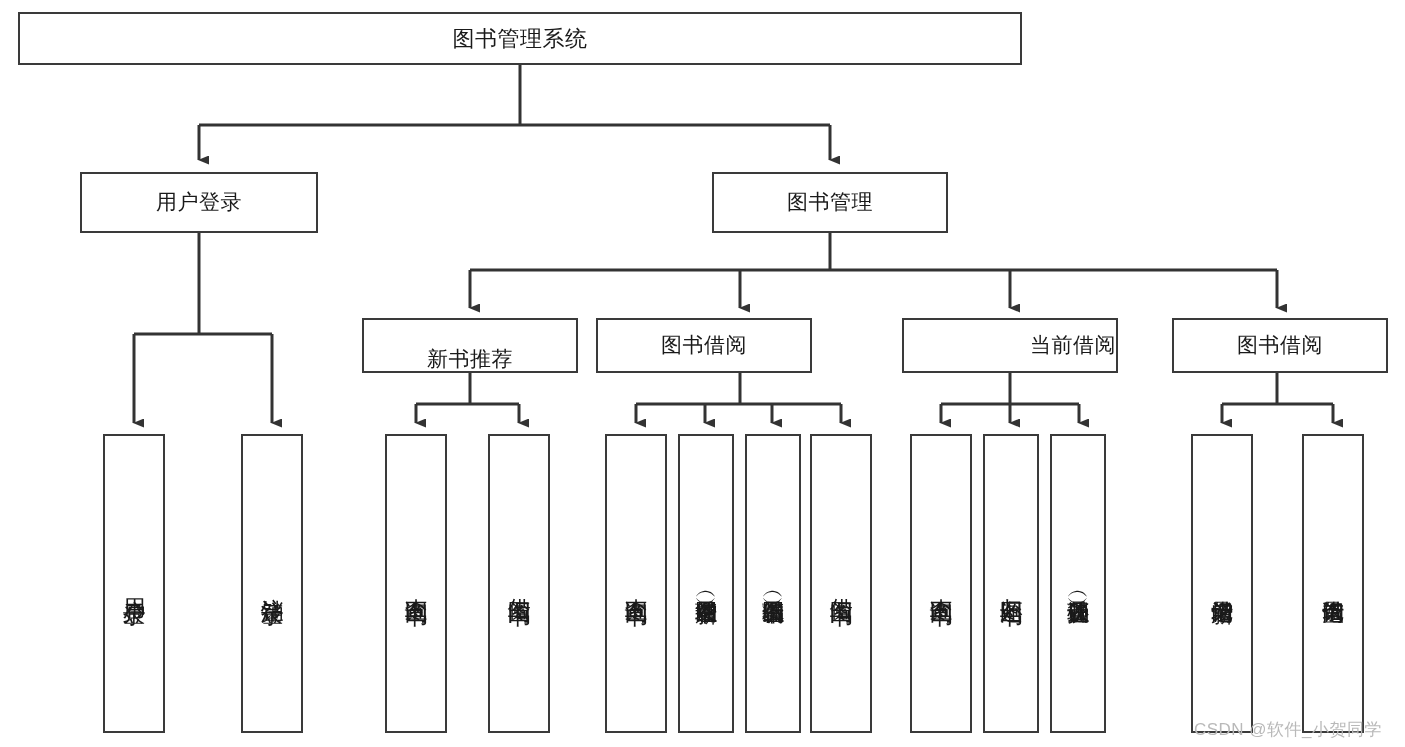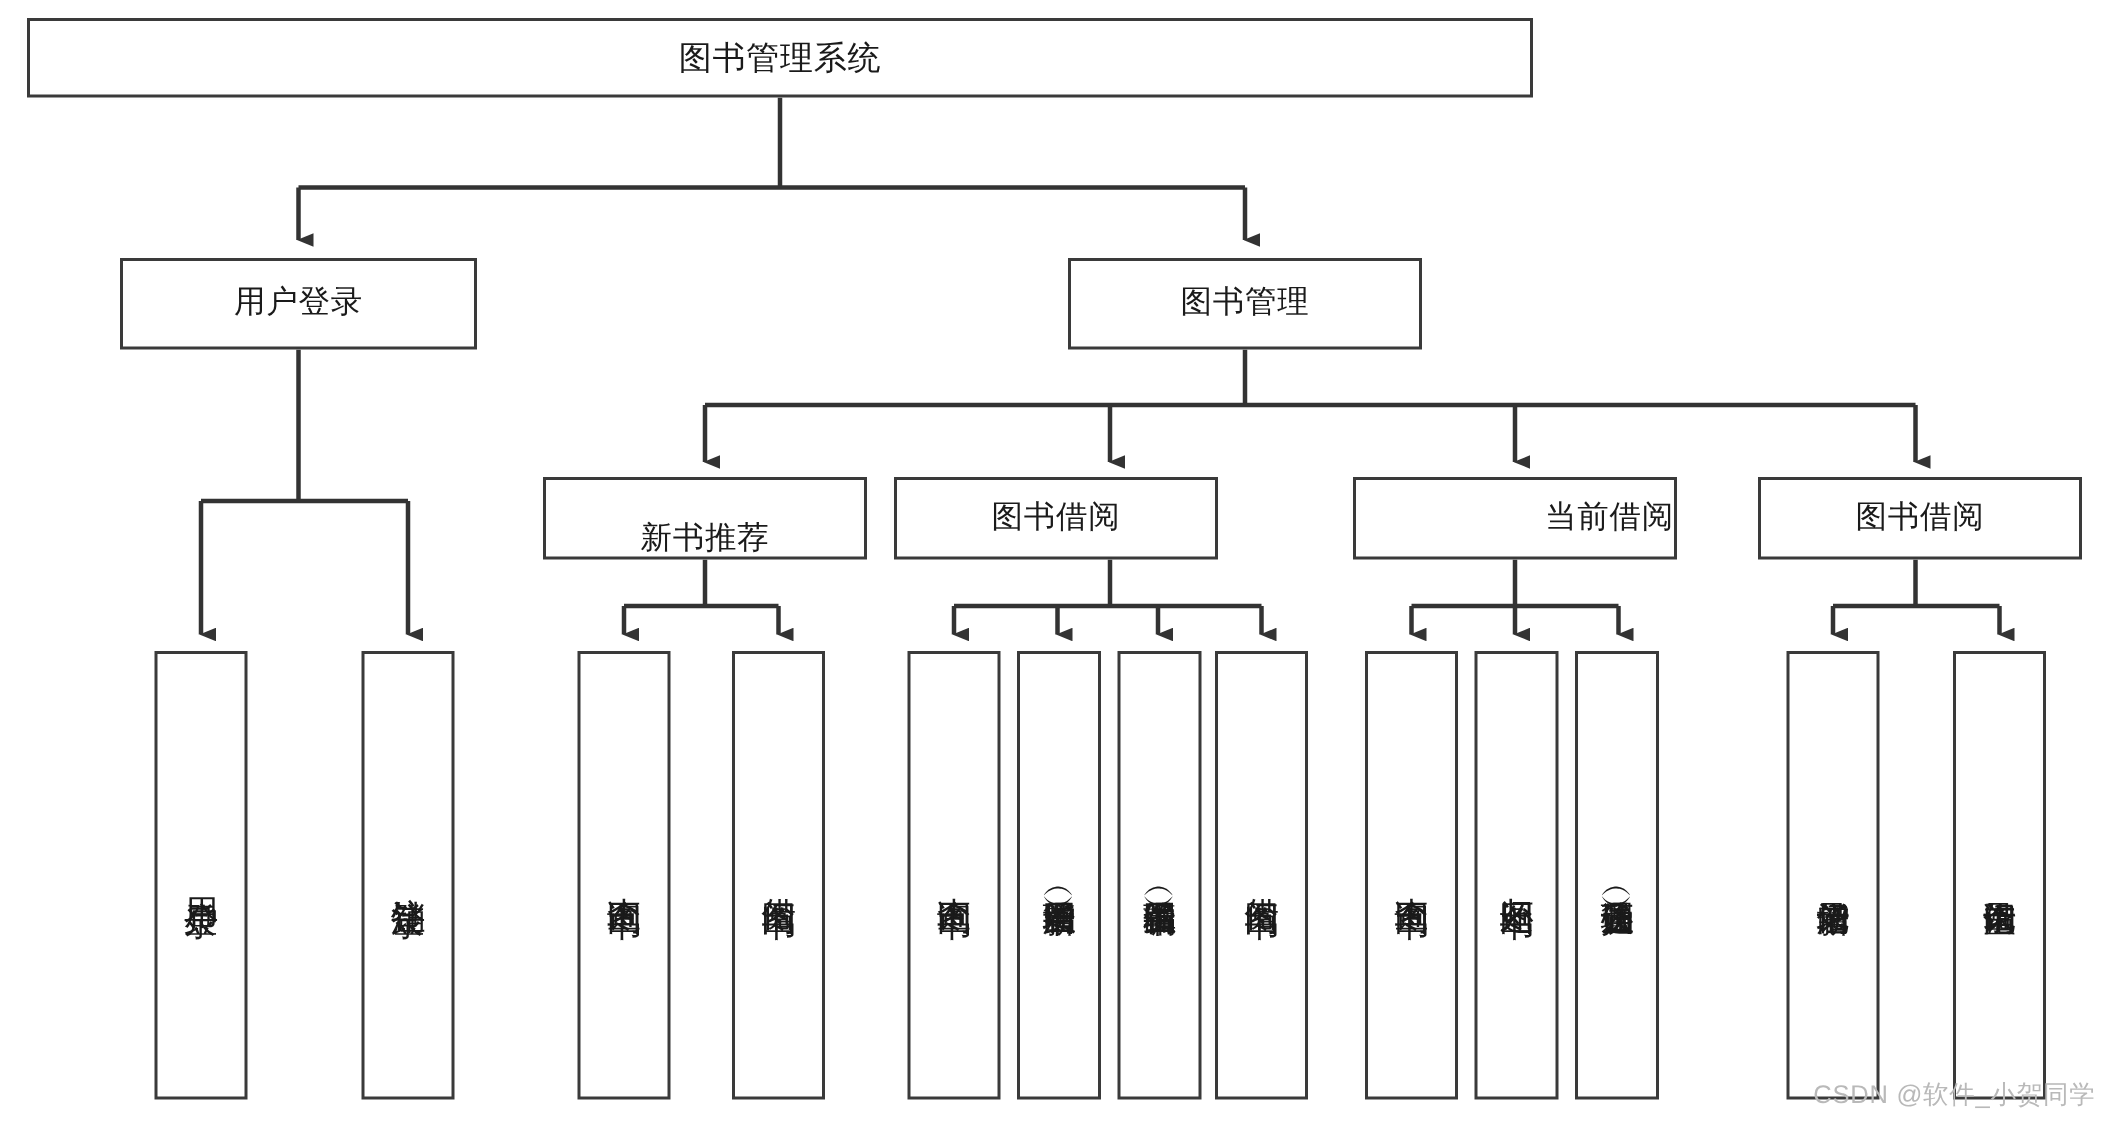--- a/index.html
+++ b/index.html
@@ -65,21 +65,21 @@
     letter-spacing: 2px;
     white-space: nowrap;
     max-height: 100%;
   }
   .node.vert.tall .node-label {
     font-size: 22px;
     letter-spacing: 0px;
   }
   #watermark {
     position: absolute;
-    right: 8px;
+    right: 23px;
     bottom: 6px;
     font-size: 17px;
     color: #b9b9b9;
     white-space: nowrap;
     letter-spacing: 0.5px;
   }
 </style>
 </head>
 <body>
 

